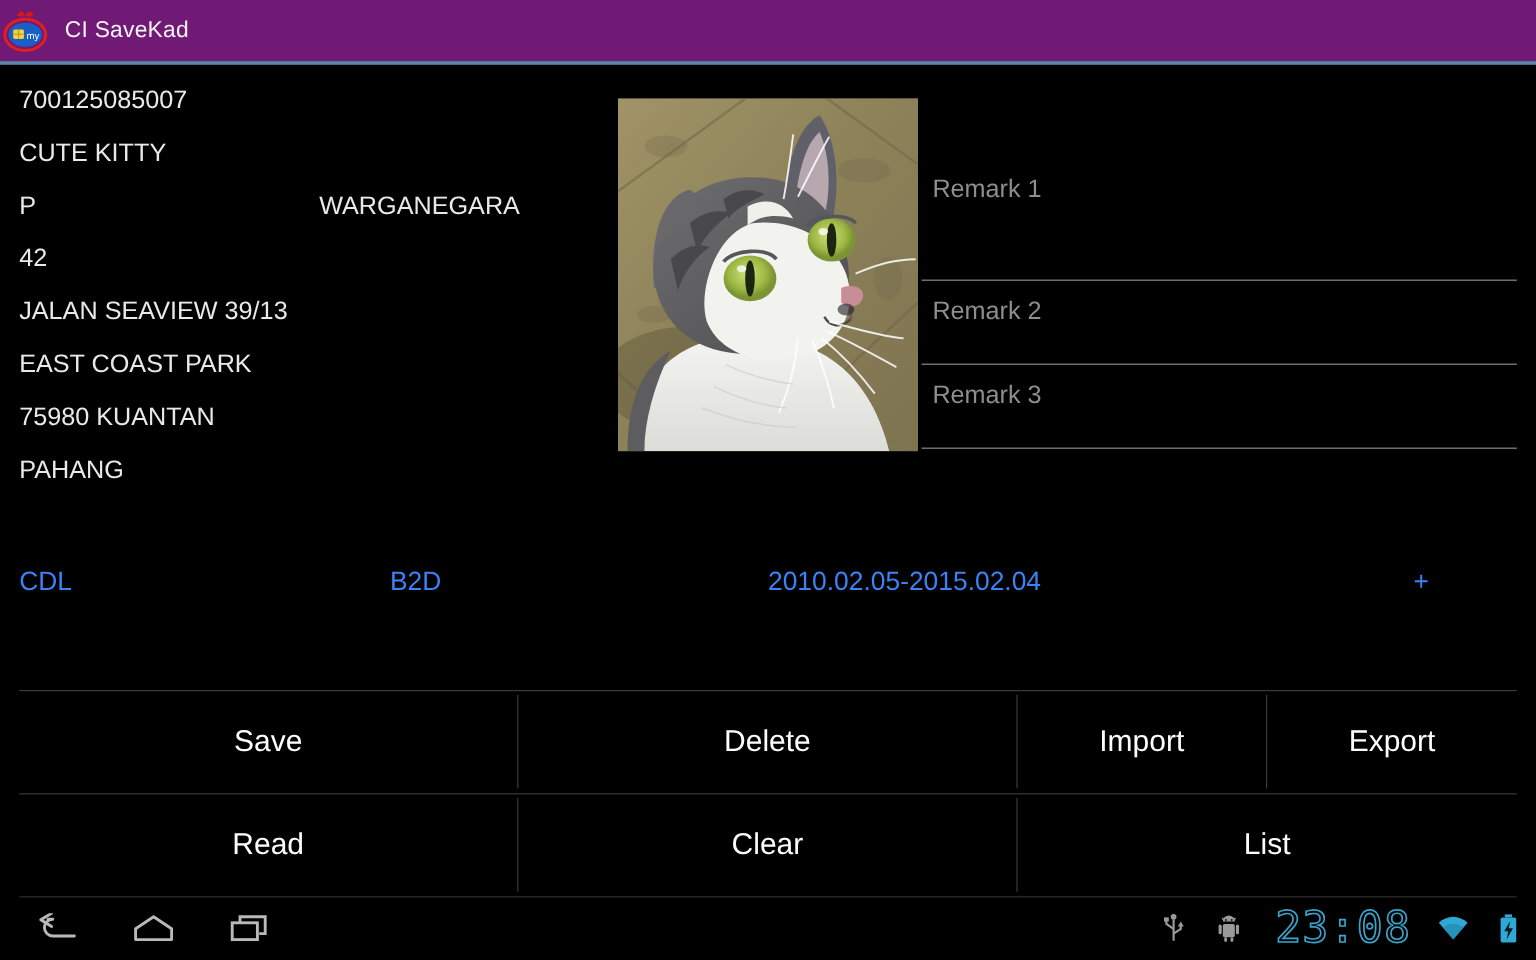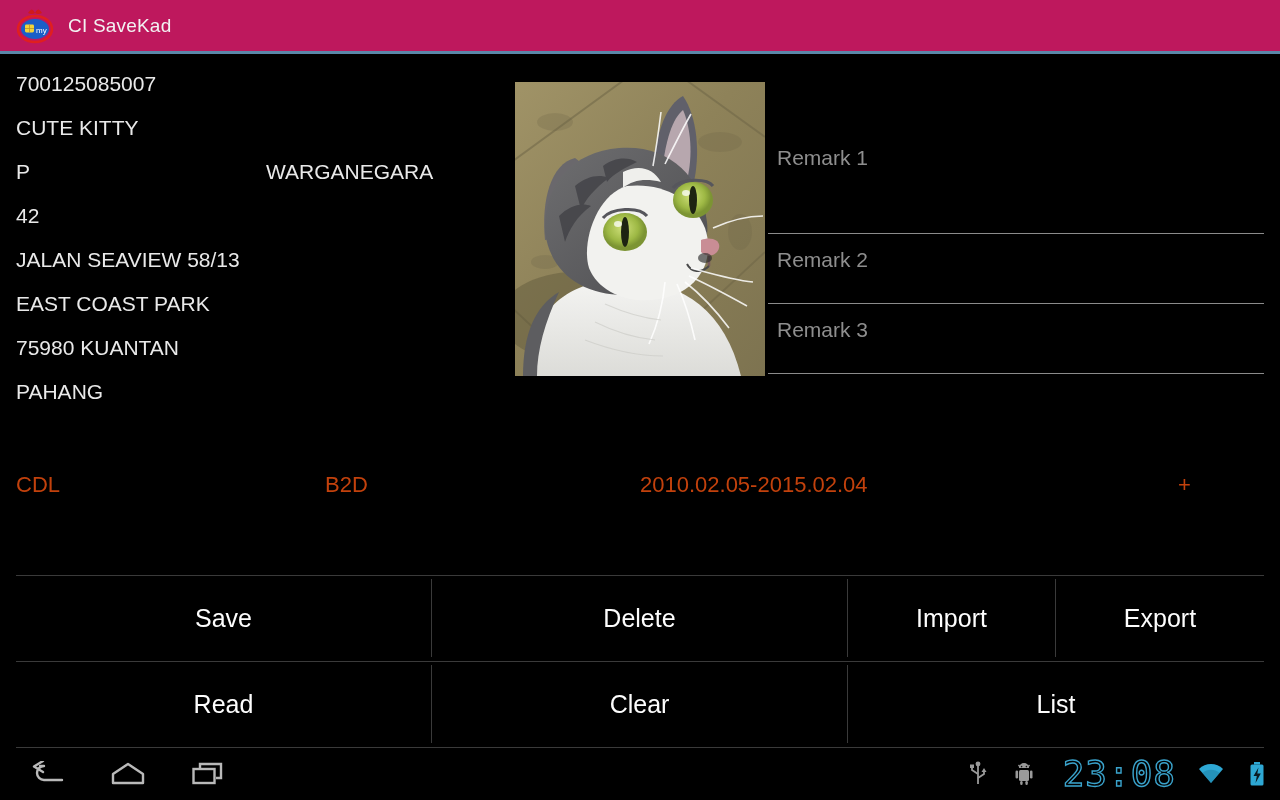--- a/index.html
+++ b/index.html
@@ -21,24 +21,23 @@
     height: 800px;
     background: #000;
   }
 
   
   .titlebar {
     position: absolute;
     left: 0; top: 0;
     width: 1280px;
     height: 52px;
-    background: #be185d;
+    background: #701a75;
     display: flex;
     align-items: center;
-    padding-left: 14px;
     box-sizing: border-box;
   }
   .app-icon {
     width: 42px;
     height: 40px;
     position: relative;
     flex: 0 0 auto;
   }
   .title-text {
     margin-left: 12px;
@@ -121,21 +120,21 @@
     position: absolute;
     left: 0;
     top: 404px;
     width: 1280px;
     height: 50px;
   }
   .lic-row span {
     position: absolute;
     top: 0;
     font-size: 22px;
-    color: #c2410c;
+    color: #3b82f6;
     line-height: 50px;
   }
   .lic-class  { left: 16px; }
   .lic-type   { left: 325px; }
   .lic-valid  { left: 640px; }
   .lic-add    { left: 1178px; font-size: 26px; color: #fff; }
 
   
   .btn-grid {
     position: absolute;
@@ -259,21 +258,21 @@
   <div class="content">
 
     <div class="id-fields">
       <div class="fld">700125085007</div>
       <div class="fld">CUTE KITTY</div>
       <div class="fld">
         <span>P</span>
         <span class="sub">WARGANEGARA</span>
       </div>
       <div class="fld">42</div>
-      <div class="fld">JALAN SEAVIEW 58/13</div>
+      <div class="fld">JALAN SEAVIEW 39/13</div>
       <div class="fld">EAST COAST PARK</div>
       <div class="fld">75980  KUANTAN</div>
       <div class="fld">PAHANG</div>
     </div>
 
     <div class="photo">
       <svg width="250" height="294" viewBox="0 0 250 294">
         <defs>
           <linearGradient id="floorg" x1="0" y1="0" x2="1" y2="1">
             <stop offset="0%" stop-color="#a09367"></stop>

